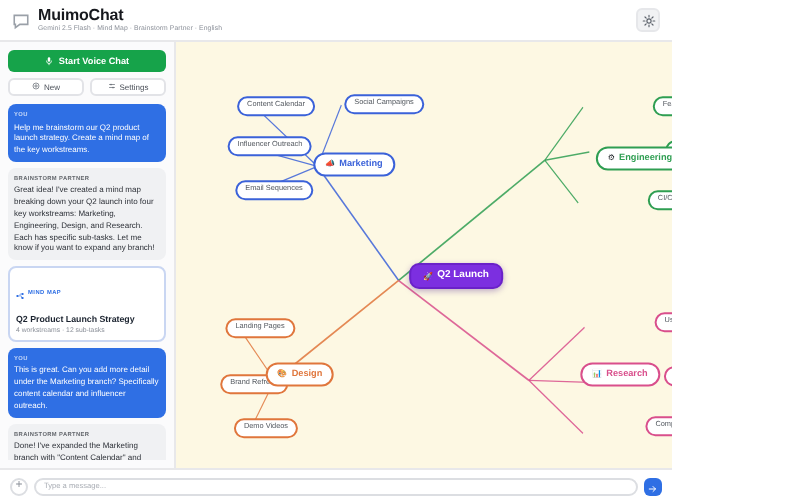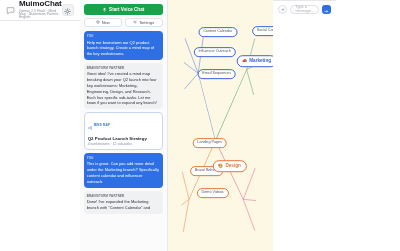--- a/index.html
+++ b/index.html
@@ -2,21 +2,21 @@
 <html><head>
 <meta charset="utf-8">
 <style>
   html,body{margin:0;padding:0;}
   body{
     width:400px;height:251px;overflow:hidden;
     font-family:"Liberation Sans",sans-serif;
     background:#ffffff;color:#1f2328;
     -webkit-font-smoothing:antialiased;
   }
-  #app{position:relative;width:336px;height:251px;display:flex;flex-direction:row;background:#fff;}
+  #app{position:relative;width:336px;height:251px;display:flex;flex-direction:column;background:#fff;}
 
   
   .header{
     position:relative;height:21px;flex:0 0 21px;
     background:#ffffff;border-bottom:1px solid #e8e8ea;
     display:flex;align-items:center;padding:0 6px;box-sizing:border-box;
   }
   .hdr-logo{
     width:9px;height:9px;flex:0 0 9px;margin-right:4px;
     position:relative;

